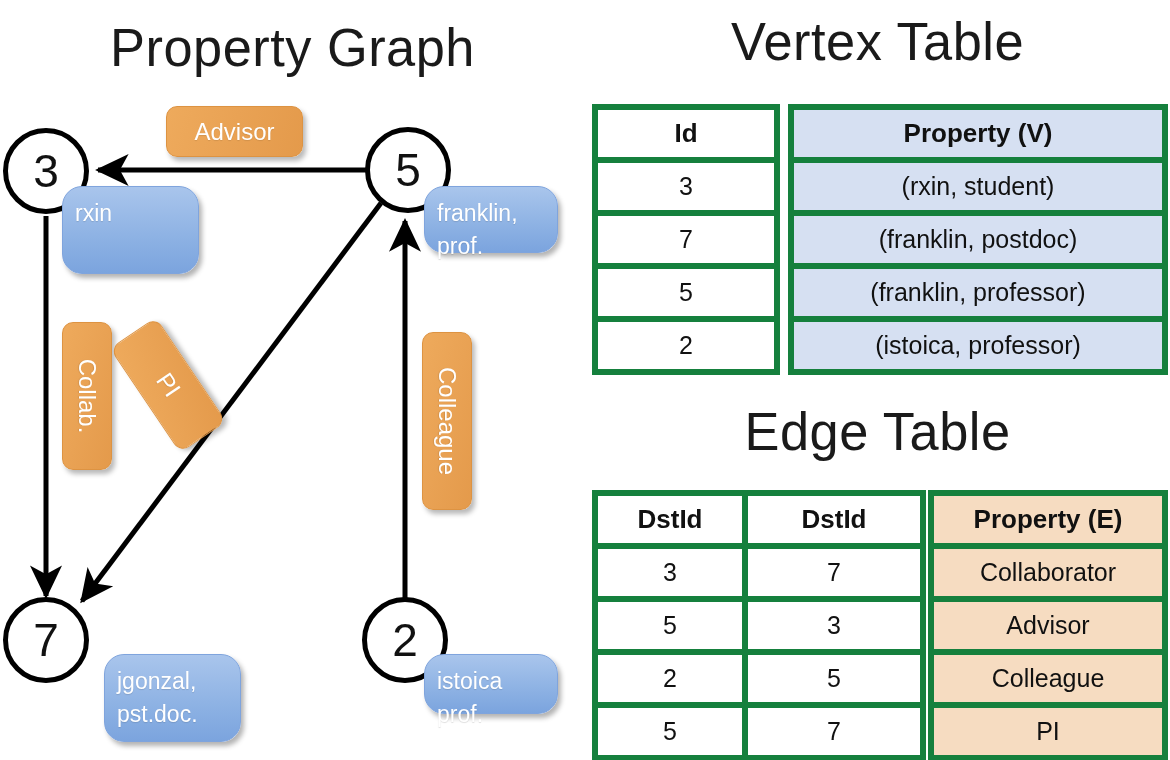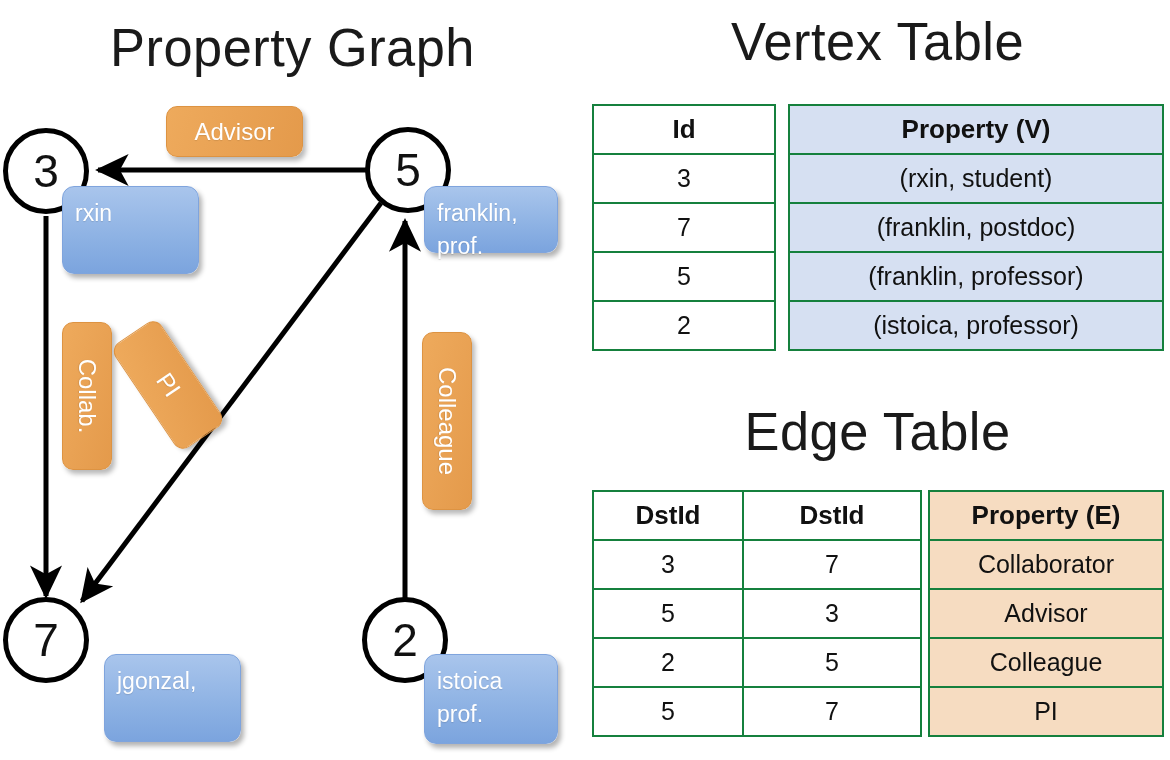--- a/index.html
+++ b/index.html
@@ -48,21 +48,21 @@
     text-align:center;
     font-size:46px;
     font-weight:300;
     color:#111;
     font-family:"Liberation Sans", sans-serif;
   }
 
   
   .prop-box{
     position:absolute;
-    border-radius:12px;
+    border-radius:20px;
     background:linear-gradient(180deg,#a9c5ec 0%,#8fb3e4 55%,#7ba4de 100%);
     border:1px solid #7fa4dd;
     box-shadow:3px 4px 5px rgba(0,0,0,0.30);
     color:#ffffff;
     font-size:23px;
     line-height:1.45;
     padding:10px 12px;
     box-sizing:border-box;
     z-index:4;
     font-weight:400;
@@ -97,21 +97,21 @@
   }
 
   
   .tbl{
     position:absolute;
     border-collapse:collapse;
     table-layout:fixed;
     font-family:"Liberation Sans", sans-serif;
   }
   .tbl td,.tbl th{
-    border:2px solid #15803d;
+    border:6px solid #15803d;
     text-align:center;
     font-weight:400;
     font-size:25px;
     color:#111;
     padding:0;
     height:47px;
     background:#ffffff;
   }
   .tbl th{font-weight:bold;font-size:26px;}
   .fill-blue{background:#d6e0f2 !important;}
@@ -160,22 +160,23 @@
 
     <div class="prop-box" style="left:62px;top:186px;width:137px;height:88px;">
       <div>rxin</div>
     </div>
     <div class="prop-box" style="left:424px;top:186px;width:134px;height:67px;">
       <div>franklin,</div>
       <div>prof.</div>
     </div>
     <div class="prop-box" style="left:62px;top:654px;width:137px;height:88px;margin-left:42px;">
       <div>jgonzal,</div>
-    </div>
-    <div class="prop-box" style="left:424px;top:654px;width:134px;height:90px;">
+      <div>pst.doc.</div>
+    </div>
+    <div class="prop-box" style="left:424px;top:654px;width:134px;height:60px;">
       <div>istoica</div>
       <div>prof.</div>
     </div>
 
     <div class="edge-label" style="left:166px;top:106px;width:137px;height:51px;">
       <span class="ptext">Advisor</span>
     </div>
 
     <div class="edge-label" style="left:62px;top:322px;width:50px;height:148px;">
       <span class="vtext">Collab.</span>

